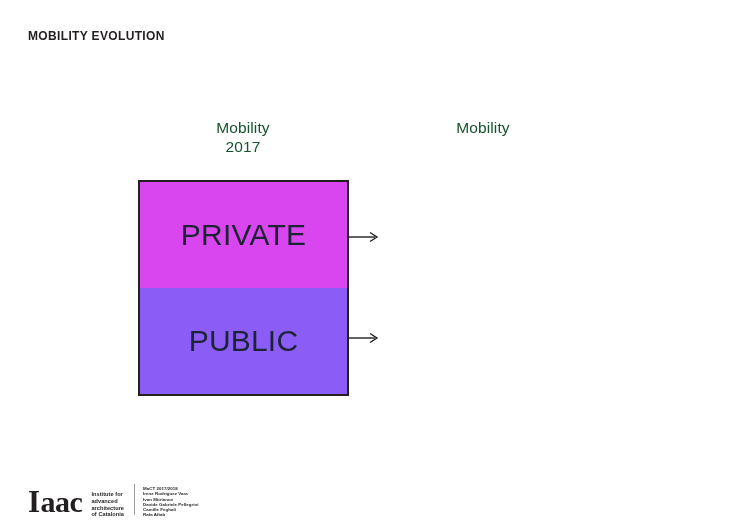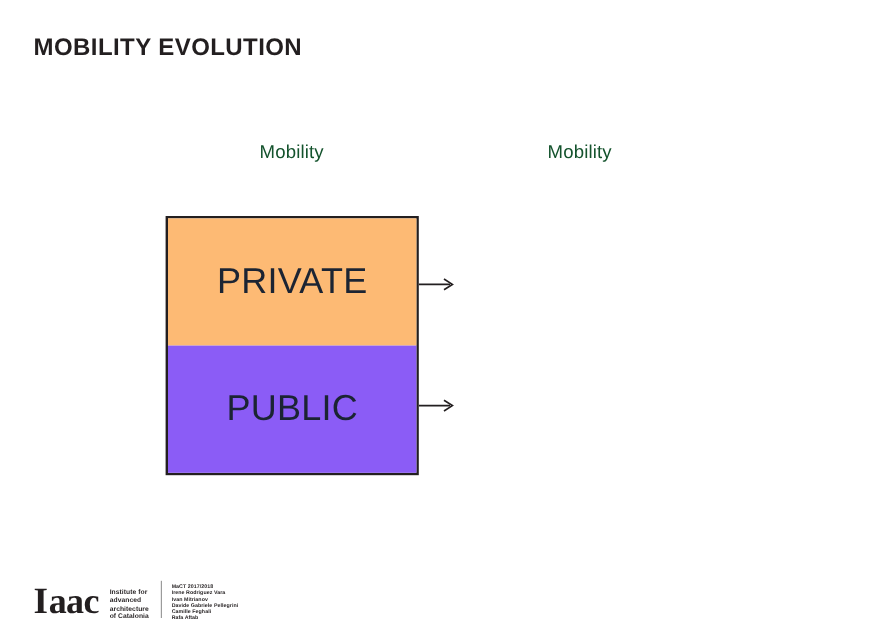--- a/index.html
+++ b/index.html
@@ -19,21 +19,21 @@
     height: 527px;
     background: #ffffff;
     overflow: hidden;
   }
 
   
   .slide-title {
     position: absolute;
     left: 28px;
     top: 29px;
-    font-size: 20px;
+    font-size: 12px;
     font-weight: bold;
     letter-spacing: 0.35px;
     color: #231f20;
     white-space: nowrap;
   }
 
   
   .col-header {
     position: absolute;
     top: 118px;
@@ -61,21 +61,21 @@
   #box-2017 { left: 138px; width: 211px; }
   #box-2050 { left: 379px; width: 201px; }
 
   .box-half {
     flex: 1 1 50%;
     display: flex;
     align-items: center;
     justify-content: center;
     position: relative;
   }
-  .box-half.top    { background: #fdba74; }
+  .box-half.top    { background: #d946ef; }
   .box-half.bottom { background: #8b5cf6; }
 
   .box-label {
     font-size: 30px;
     font-weight: 400;
     color: #1b2433;
     letter-spacing: 0.2px;
     white-space: nowrap;
   }
   
@@ -154,20 +154,21 @@
 </style>
 </head>
 <body>
 
 <div id="slide">
 
   <div class="slide-title">MOBILITY EVOLUTION</div>
 
   <div class="col-header" id="header-2017">
     <span class="hdr-line">Mobility</span>
+    <span class="hdr-line">2017</span>
   </div>
 
   <div class="col-header" id="header-2050">
     <span class="hdr-line">Mobility</span>
   </div>
 
   <div class="mobility-box" id="box-2017">
     <div class="box-half top">
       <span class="box-label">PRIVATE</span>
     </div>

